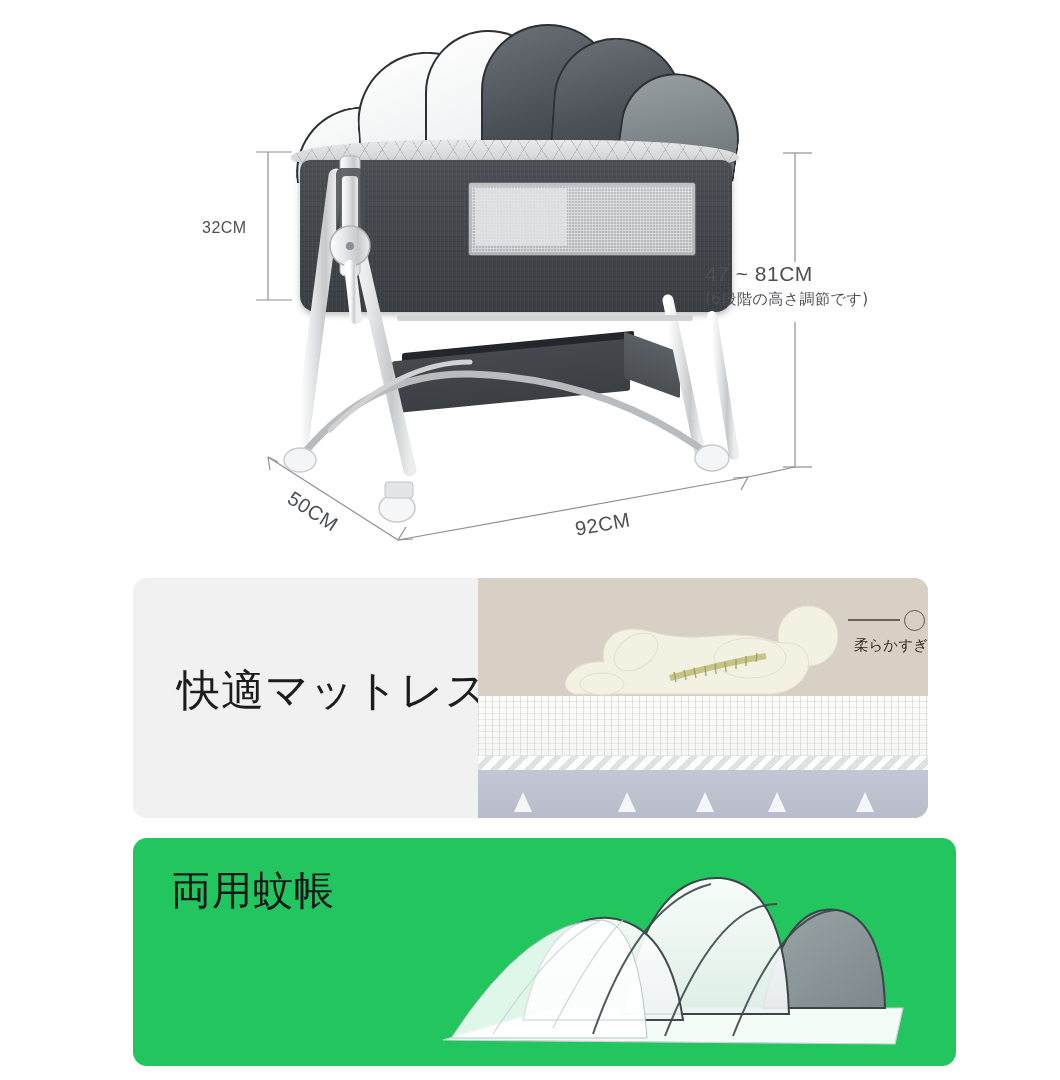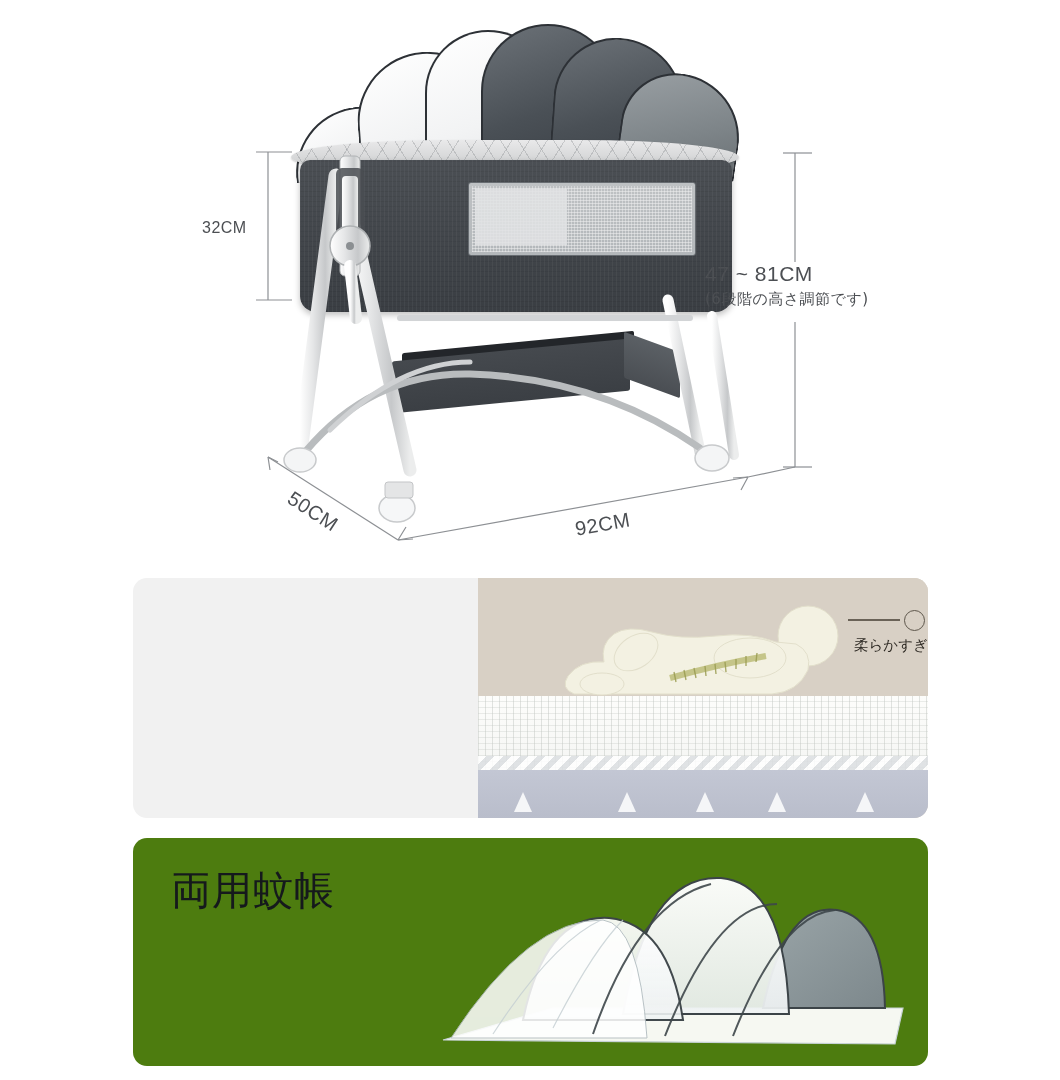--- a/index.html
+++ b/index.html
@@ -93,21 +93,21 @@
   .firm{position:absolute;left:370px;top:18px;width:400px;height:62px;}
   .frow{position:absolute;left:0;top:14px;width:400px;height:20px;}
   .fline{position:absolute;top:9px;height:1.5px;background:#6a6257;}
   .fdot{position:absolute;top:0;width:19px;height:19px;border:1.8px solid #5e574c;
         border-radius:50%;background:transparent;}
   .flabels{position:absolute;left:0;top:40px;width:400px;}
   .flab{position:absolute;font-size:14.5px;color:#2e2a24;white-space:nowrap;
         font-family:"DejaVu Sans","Liberation Sans",sans-serif;}
 
   
-  .p-net{left:133px;top:838px;width:795px;height:228px;background:#4d7c0f;}
+  .p-net{left:133px;top:838px;width:795px;height:228px;background:#22c55e;padding-left:28px;}
   .p-net .cap{position:absolute;left:38px;top:28px;font-size:40px;color:#15191c;
         line-height:1.22;letter-spacing:1px;
         font-family:"DejaVu Sans","Liberation Sans",sans-serif;}
   .net-art{position:absolute;left:300px;top:20px;width:480px;height:205px;}
   .net-art svg{width:100%;height:100%;overflow:visible;}
 </style>
 </head>
 <body>
 
 <div class="stage">
@@ -209,20 +209,21 @@
       <span>47 ~ 81CM</span>
       <span class="sub">(6段階の高さ調節です)</span>
     </div>
 
     <div class="dim-label" id="lbl-92">92CM</div>
 
     <div class="dim-label" id="lbl-50">50CM</div>
   </div>
 
   <div class="panel p-mat">
+    <div class="cap">快適マットレス</div>
 
     <div class="mat-photo">
       <div class="mat-top"></div>
 
       <div class="firm">
         <div class="frow">
           <div class="fline" style="left:0;width:52px;"></div>
           <div class="fdot" style="left:56px;"></div>
 
         </div>

